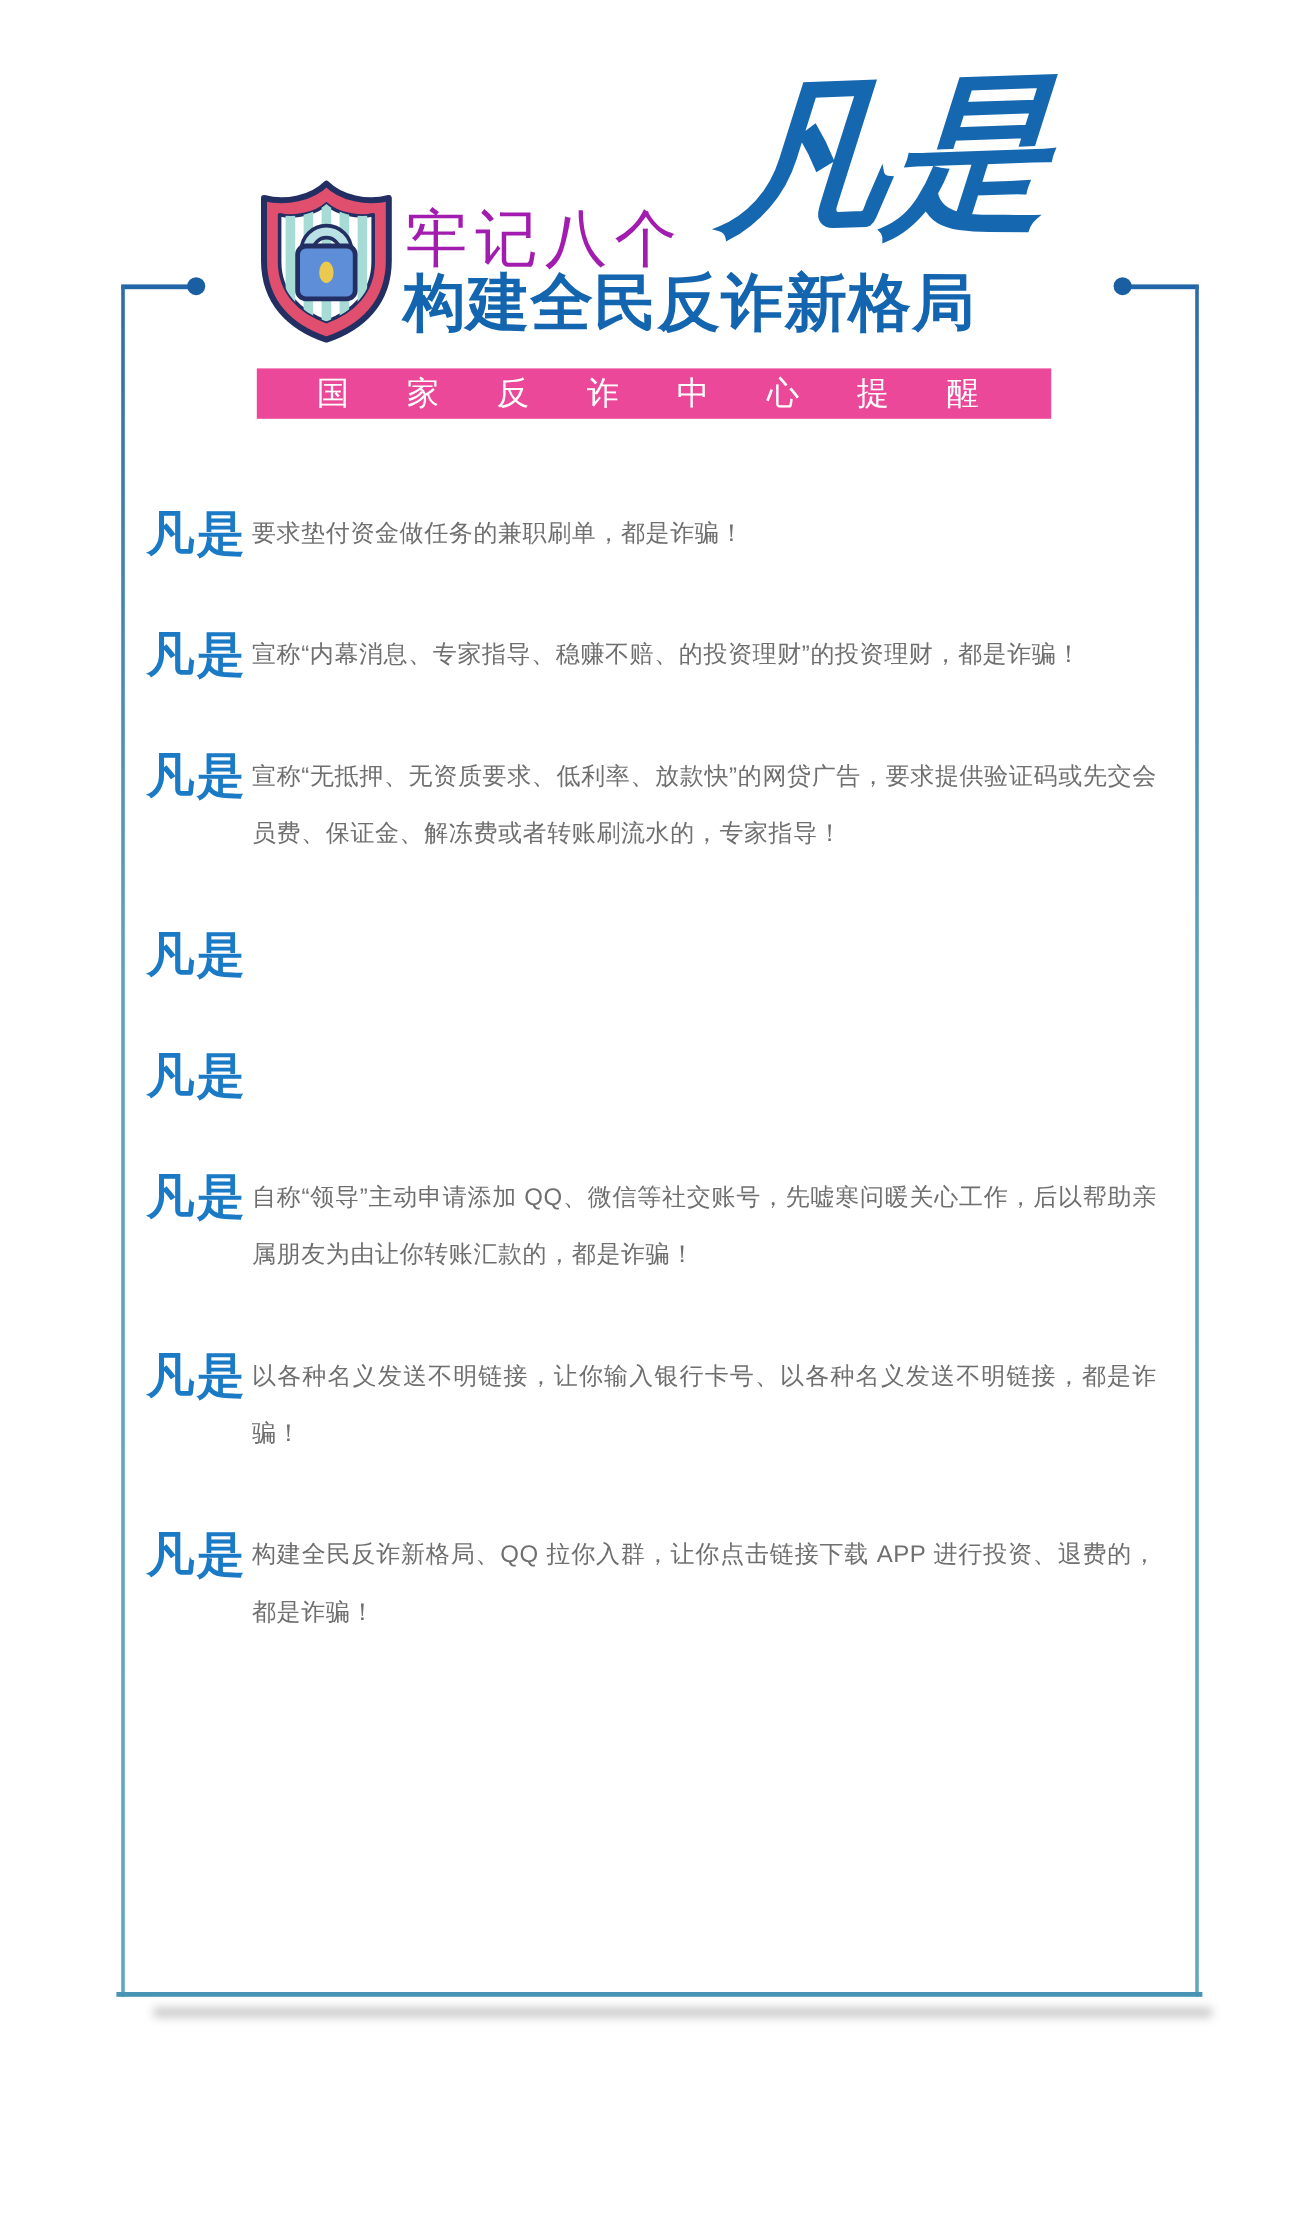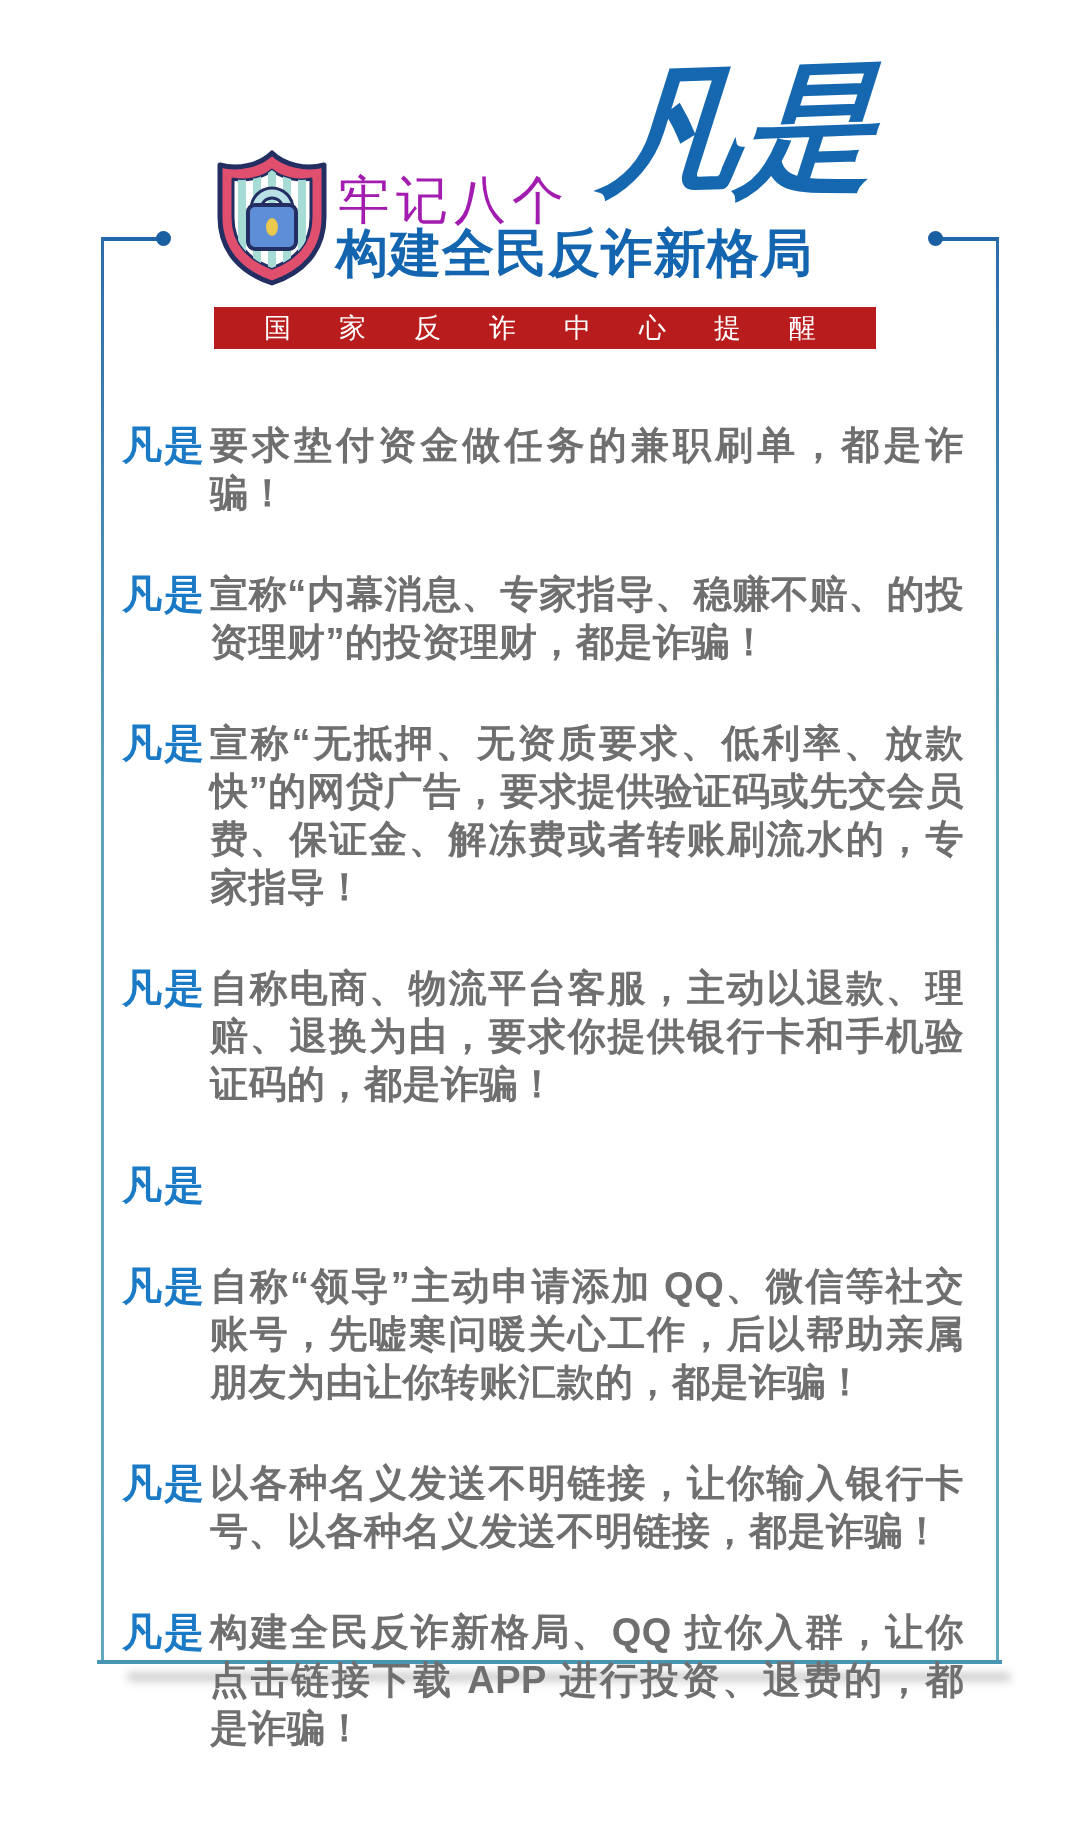--- a/index.html
+++ b/index.html
@@ -18,21 +18,21 @@
   .calligraphy{
     left:596px;top:60px;font-size:138px;line-height:150px;font-weight:bold;font-style:italic;
     color:#1568b0;transform:rotate(-2deg) skewX(-6deg);transform-origin:left bottom;
     font-family:"DejaVu Serif","Liberation Serif",serif;white-space:nowrap;
   }
   .title-main{
     left:336px;top:218px;font-size:52px;line-height:70px;font-weight:800;
     color:#1365af;letter-spacing:1px;white-space:nowrap;
   }
   .banner{
-    left:214px;top:307px;width:662px;height:42px;background:#b91c1c;
+    left:214px;top:307px;width:662px;height:42px;background:#ec4899;
     color:#ffffff;font-size:27px;line-height:42px;letter-spacing:48px;
     padding-left:50px;box-sizing:border-box;white-space:nowrap;overflow:hidden;font-family:Liberation Serif, serif;
   }
 
   
   .rail-left {left:101px;top:238px;width:3px;height:1426px;background:linear-gradient(180deg,#2e6ca8 0%,#5fa3ba 40%,#62a9bf 100%);}
   .rail-right{left:996px;top:238px;width:3px;height:1426px;background:linear-gradient(180deg,#2e6ca8 0%,#5fa3ba 40%,#62a9bf 100%);}
   .bottom-line{left:97px;top:1660px;width:905px;height:4px;background:#4895b3;}
   .tl-seg{left:101px;top:237px;width:57px;height:4px;background:#2166a8;}
   .tr-seg{left:940px;top:237px;width:59px;height:4px;background:#2166a8;}
@@ -42,22 +42,22 @@
   .shadow-line{left:128px;top:1673px;width:882px;height:8px;background:#9b9b9b;filter:blur(4px);opacity:.55;}
 
   
   .list{left:122px;top:421px;width:856px;}
   .item{display:flex;align-items:flex-start;margin-bottom:53px;}
   .lbl{
     flex:0 0 88px;font-size:40px;font-weight:bold;color:#1b7ac6;
     line-height:48px;letter-spacing:2px;
   }
   .txt{
-    width:754px;font-size:38px;color:#6f6f6f;line-height:48px;
-    letter-spacing:0.5px;text-align:justify;font-weight:bold;
+    width:754px;font-size:20px;color:#6f6f6f;line-height:48px;
+    letter-spacing:0.5px;text-align:justify;
   }
 </style>
 </head>
 <body>
 
 <div class="page">
 
   <svg class="abs shield" viewBox="0 0 124 148">
     <path d="M62,10 C74,22 96,27 114,22 L114,74 C114,109 92,130 62,140 C32,130 10,109 10,74 L10,22 C28,27 50,22 62,10 Z" fill="#e0506e" stroke="#232f63" stroke-width="5" stroke-linejoin="round"></path>
     <path id="innerField" d="M62,27 C71,35 88,39 101,36 L101,75 C101,101 84,117 62,125 C40,117 23,101 23,75 L23,36 C36,39 53,35 62,27 Z" fill="#ffffff" stroke="#232f63" stroke-width="3" stroke-linejoin="round"></path>
@@ -101,21 +101,20 @@
     <div class="item">
       <span class="lbl">凡是</span>
       <span class="txt">宣称“内幕消息、专家指导、稳赚不赔、的投资理财”的投资理财，都是诈骗！</span>
     </div>
     <div class="item">
       <span class="lbl">凡是</span>
       <span class="txt">宣称“无抵押、无资质要求、低利率、放款快”的网贷广告，要求提供验证码或先交会员费、保证金、解冻费或者转账刷流水的，专家指导！</span>
     </div>
     <div class="item">
       <span class="lbl">凡是</span>
-      <span class="txt">自称电商、物流平台客服，主动以退款、理赔、退换为由，要求你提供银行卡和手机验证码的，都是诈骗！</span>
     </div>
     <div class="item">
       <span class="lbl">凡是</span>
     </div>
     <div class="item">
       <span class="lbl">凡是</span>
       <span class="txt">自称“领导”主动申请添加 QQ、微信等社交账号，先嘘寒问暖关心工作，后以帮助亲属朋友为由让你转账汇款的，都是诈骗！</span>
     </div>
     <div class="item">
       <span class="lbl">凡是</span>

